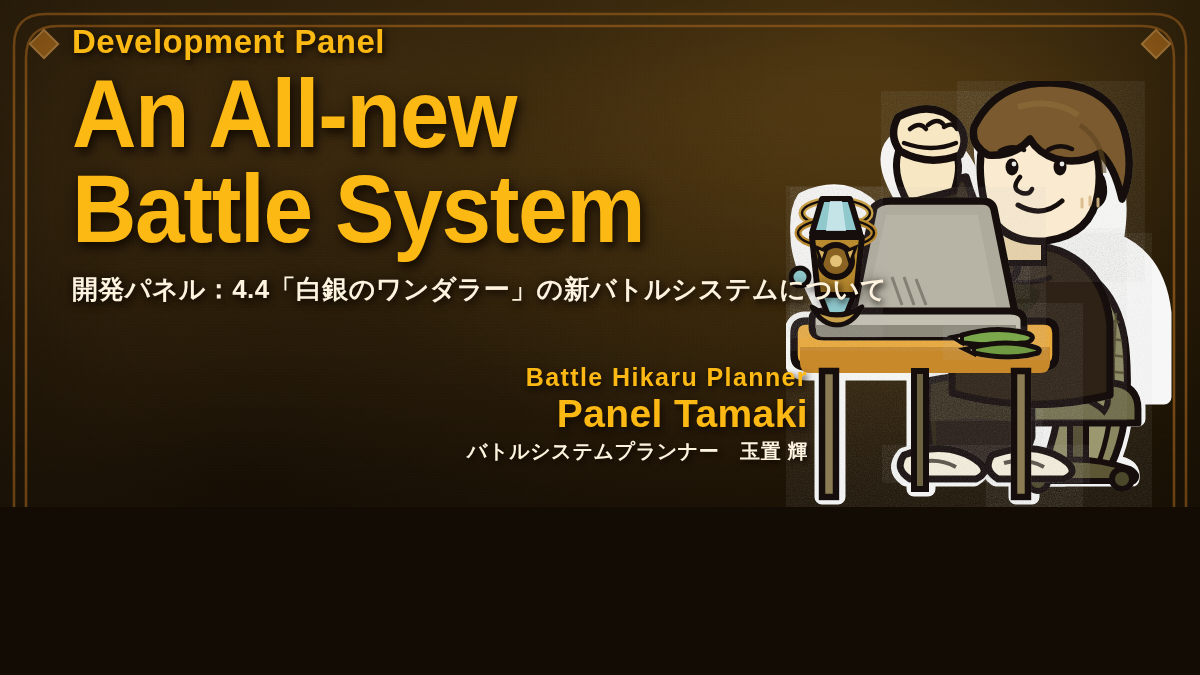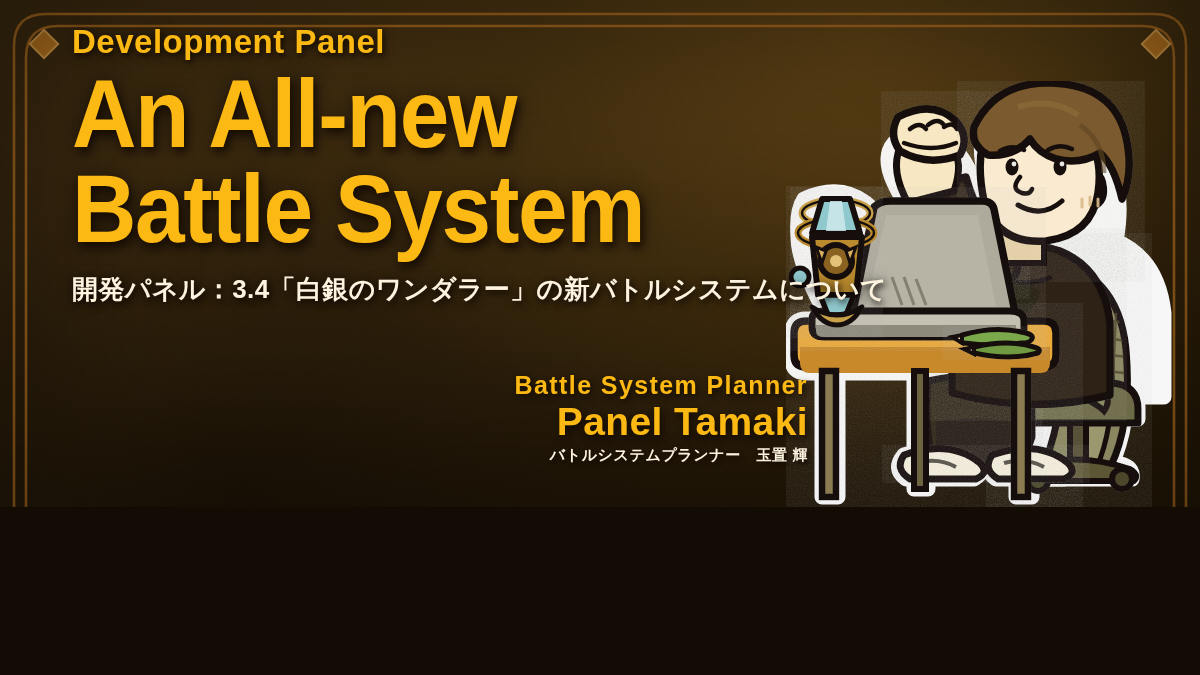--- a/index.html
+++ b/index.html
@@ -91,21 +91,21 @@
   #credit-name{
     color:#fdb913;
     font-size:39px;
     font-weight:bold;
     letter-spacing:.4px;
     line-height:1.12;
     text-shadow: 2px 4px 7px rgba(15,8,0,.9);
   }
   #credit-ja{
     color:#fdf3df;
-    font-size:15px;
+    font-size:20px;
     font-weight:bold;
     letter-spacing:.6px;
     margin-top:2px;
     text-shadow: 2px 3px 5px rgba(15,8,0,.9);
   }
 
   
   #illustration{
     position:absolute;
     right:-6px; bottom:-4px;
@@ -309,25 +309,25 @@
         <path d="M34 214 l34 0 l-8 20 l-18 0z" fill="#8fc8cd" stroke="#17100a" stroke-width="5.5" stroke-linejoin="round"></path>
         <path d="M26 226 q24 16 50 0 q-10 18 -25 18 q-15 0 -25 -18z" fill="#c9a14a" stroke="#17100a" stroke-width="5" stroke-linejoin="round"></path>
         <circle cx="14" cy="196" r="9" fill="#8fc8cd" stroke="#17100a" stroke-width="5"></circle>
       </g>
     </svg>
   </div>
 
   <div class="text-block">
     <div id="eyebrow">Development Panel</div>
     <div id="title"><span>An All-new</span><br><span>Battle System</span></div>
-    <div id="subtitle-ja">開発パネル：3.4「白銀のワンダラー」の新バトルシステムについて</div>
+    <div id="subtitle-ja">開発パネル：4.4「白銀のワンダラー」の新バトルシステムについて</div>
   </div>
 
   <div id="credit">
-    <div id="credit-role">Battle System Planner</div>
+    <div id="credit-role">Battle Hikaru Planner</div>
     <div id="credit-name">Panel Tamaki</div>
     <div id="credit-ja">バトルシステムプランナー　玉置 輝</div>
   </div>
 
   <div id="frame">
     <svg viewBox="0 0 1200 675" xmlns="http://www.w3.org/2000/svg">
 
       <path d="M14 46 L14 629 M26 58 L26 617
                M1186 46 L1186 629 M1174 58 L1174 617
                M46 14 L1154 14 M58 26 L1142 26

